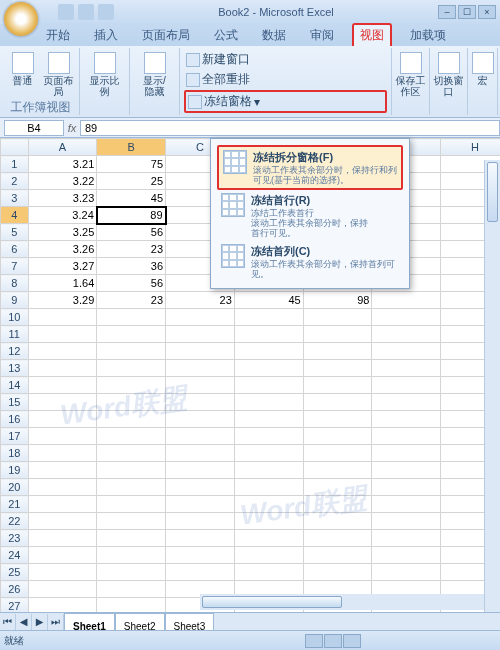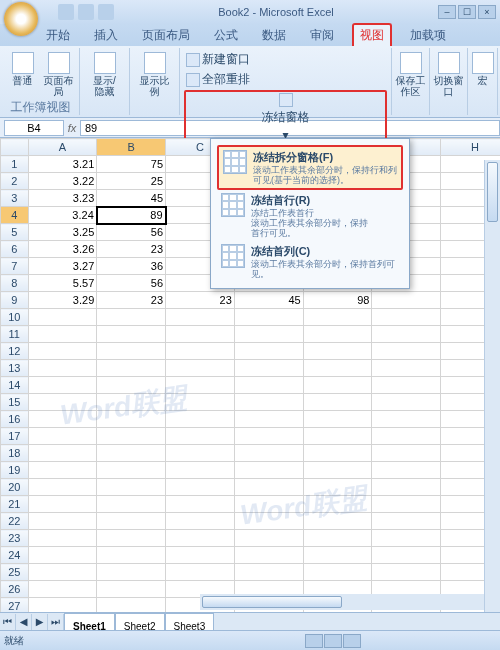--- a/index.html
+++ b/index.html
@@ -14,21 +14,21 @@
 .tabs { display: flex; align-items: flex-end; height: 22px; padding-left: 40px; background: linear-gradient(#c5daf1,#bcd4ee); gap: 12px; font-size: 12px; color:#3b5a82;}
 .tab { padding: 2px 6px; cursor: pointer; }
 .tab.active { background: #eaf2fb; border: 2px solid #e03030; border-bottom: none; color:#e03030; border-radius: 3px 3px 0 0; }
 .ribbon { height: 72px; background: linear-gradient(#eaf2fb,#d8e6f6); border-bottom: 1px solid #9db9d8; display: flex; padding: 2px; position:relative; }
 .group { border-right: 1px solid #b8cde4; padding: 2px 4px; display:flex; flex-direction:column; align-items:center; justify-content:space-between; }
 .bigbtn { width: 36px; display:flex; flex-direction:column; align-items:center; gap:1px; padding:2px; }
 .bigbtn .ic { width:22px; height:22px; background:#fff; border:1px solid #9db9d8; }
 .bigbtn .lbl { font-size:10px; color:#2b4a6a; text-align:center; line-height:11px;}
 .smbtn { display:flex; align-items:center; gap:2px; font-size:12px; color:#2b4a6a; padding:1px 2px; white-space:nowrap;}
 .smbtn .ic { width:14px; height:14px; background:#dbe8f8; border:1px solid #9db9d8; }
-.smbtn.freeze { border: 2px solid #e03030; border-radius:2px;flex-direction:column; }
+.smbtn.freeze { border: 2px solid #e03030; border-radius:2px; }
 .grplbl { font-size:12px; color:#5a7aa0; text-align:center; }
 .namebox-row { display:flex; align-items:center; height:20px; background:#e5eef9; border-bottom:1px solid #9db9d8; }
 .namebox { width:60px; height:16px; background:#fff; border:1px solid #9db9d8; margin-left:4px; text-align:center; font-size:11px; line-height:14px;}
 .fx { width:16px; text-align:center; color:#666; font-style:italic; font-size:11px;}
 .fbar { flex:1; height:16px; background:#fff; border:1px solid #9db9d8; padding-left:4px; font-size:11px; line-height:14px;}
 .grid-wrap { position:relative; height:518px; background:#fff; overflow:hidden; }
 .grid { border-collapse:collapse; table-layout:fixed; width:510px; }
 .grid th, .grid td { border:1px solid #d4d4d4; height:17px; font-size:11px; padding:0 2px; text-align:right; background:#fff;}
 .grid th { background:linear-gradient(#f5f9fd,#e1ebf7); color:#2b4a6a; text-align:center; font-weight:normal;}
 .grid .rh { background:linear-gradient(#f5f9fd,#e1ebf7); text-align:center; width:24px; }
@@ -102,27 +102,27 @@
       <div class="bigbtn">
           <div class="ic"></div>
           <div class="lbl">页面布局</div>
         </div>
     </div>
     <div class="grplbl">工作簿视图</div>
   </div>
   <div class="group" style="width:50px">
     <div class="bigbtn">
         <div class="ic"></div>
-        <div class="lbl">显示/隐藏</div>
+        <div class="lbl">显示比例</div>
       </div>
   </div>
   <div class="group" style="width:50px">
     <div class="bigbtn">
         <div class="ic"></div>
-        <div class="lbl">显示比例</div>
+        <div class="lbl">显示/隐藏</div>
       </div>
   </div>
   <div class="group" style="flex:1">
     <div style="display:flex; flex-direction:column; gap:1px; width:100%;">
       <div class="smbtn">
           <div class="ic"></div>
           <span>新建窗口</span>
         </div>
       <div class="smbtn">
           <div class="ic"></div>
@@ -235,21 +235,21 @@
           <td class="">3.27</td>
           <td class="">36</td>
           <td class="">23</td>
           <td class="">75</td>
           <td class="">56</td>
           <td class=""></td>
           <td class=""></td>
         </tr>
         <tr class="">
           <th class="rh">8</th>
-          <td class="">5.57</td>
+          <td class="">1.64</td>
           <td class="">56</td>
           <td class="">56</td>
           <td class="">23</td>
           <td class="">85</td>
           <td class=""></td>
           <td class=""></td>
         </tr>
         <tr class="">
           <th class="rh">9</th>
           <td class="">3.29</td>

